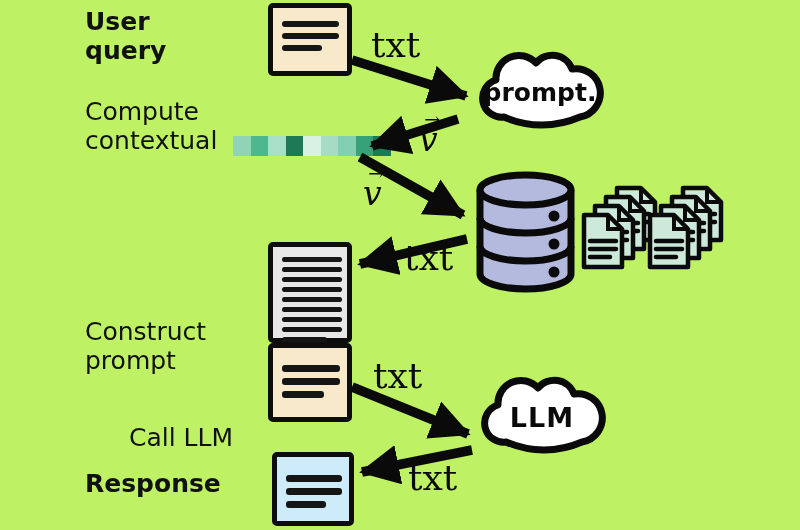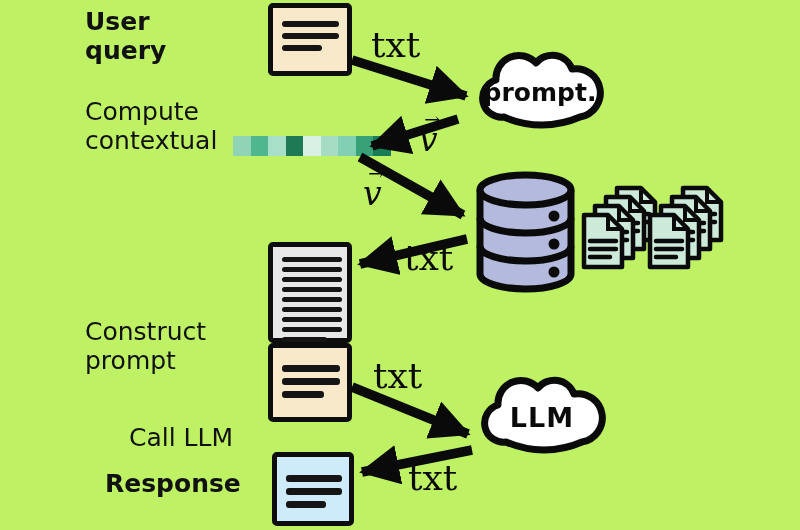--- a/index.html
+++ b/index.html
@@ -47,21 +47,21 @@
 
 <div class="canvas">
 
   <div class="step-label bold" style="left:85px;top:8px;">User
 query</div>
   <div class="step-label" style="left:85px;top:98px;">Compute
 contextual</div>
   <div class="step-label" style="left:85px;top:318px;">Construct
 prompt</div>
   <div class="step-label" style="left:85px;top:424px;margin-left:44px;">Call LLM</div>
-  <div class="step-label bold" style="left:85px;top:470px;margin-left:20px;">Response</div>
+  <div class="step-label bold" style="left:85px;top:470px;">Response</div>
 
   <div class="note" style="left: 268px; top: 3px; width: 84px; height: 73px; padding: 7px 0px 0px 9px; background: rgb(247, 233, 201);">
     <div class="tline" style="width:57px;"></div>
     <div class="tline" style="width:57px;"></div>
     <div class="tline" style="width:40px;"></div>
   </div>
 
   <div class="embed-bar">
       <div class="cell" style="background: rgb(144, 212, 182);"></div>
       <div class="cell" style="background: rgb(78, 183, 142);"></div>

